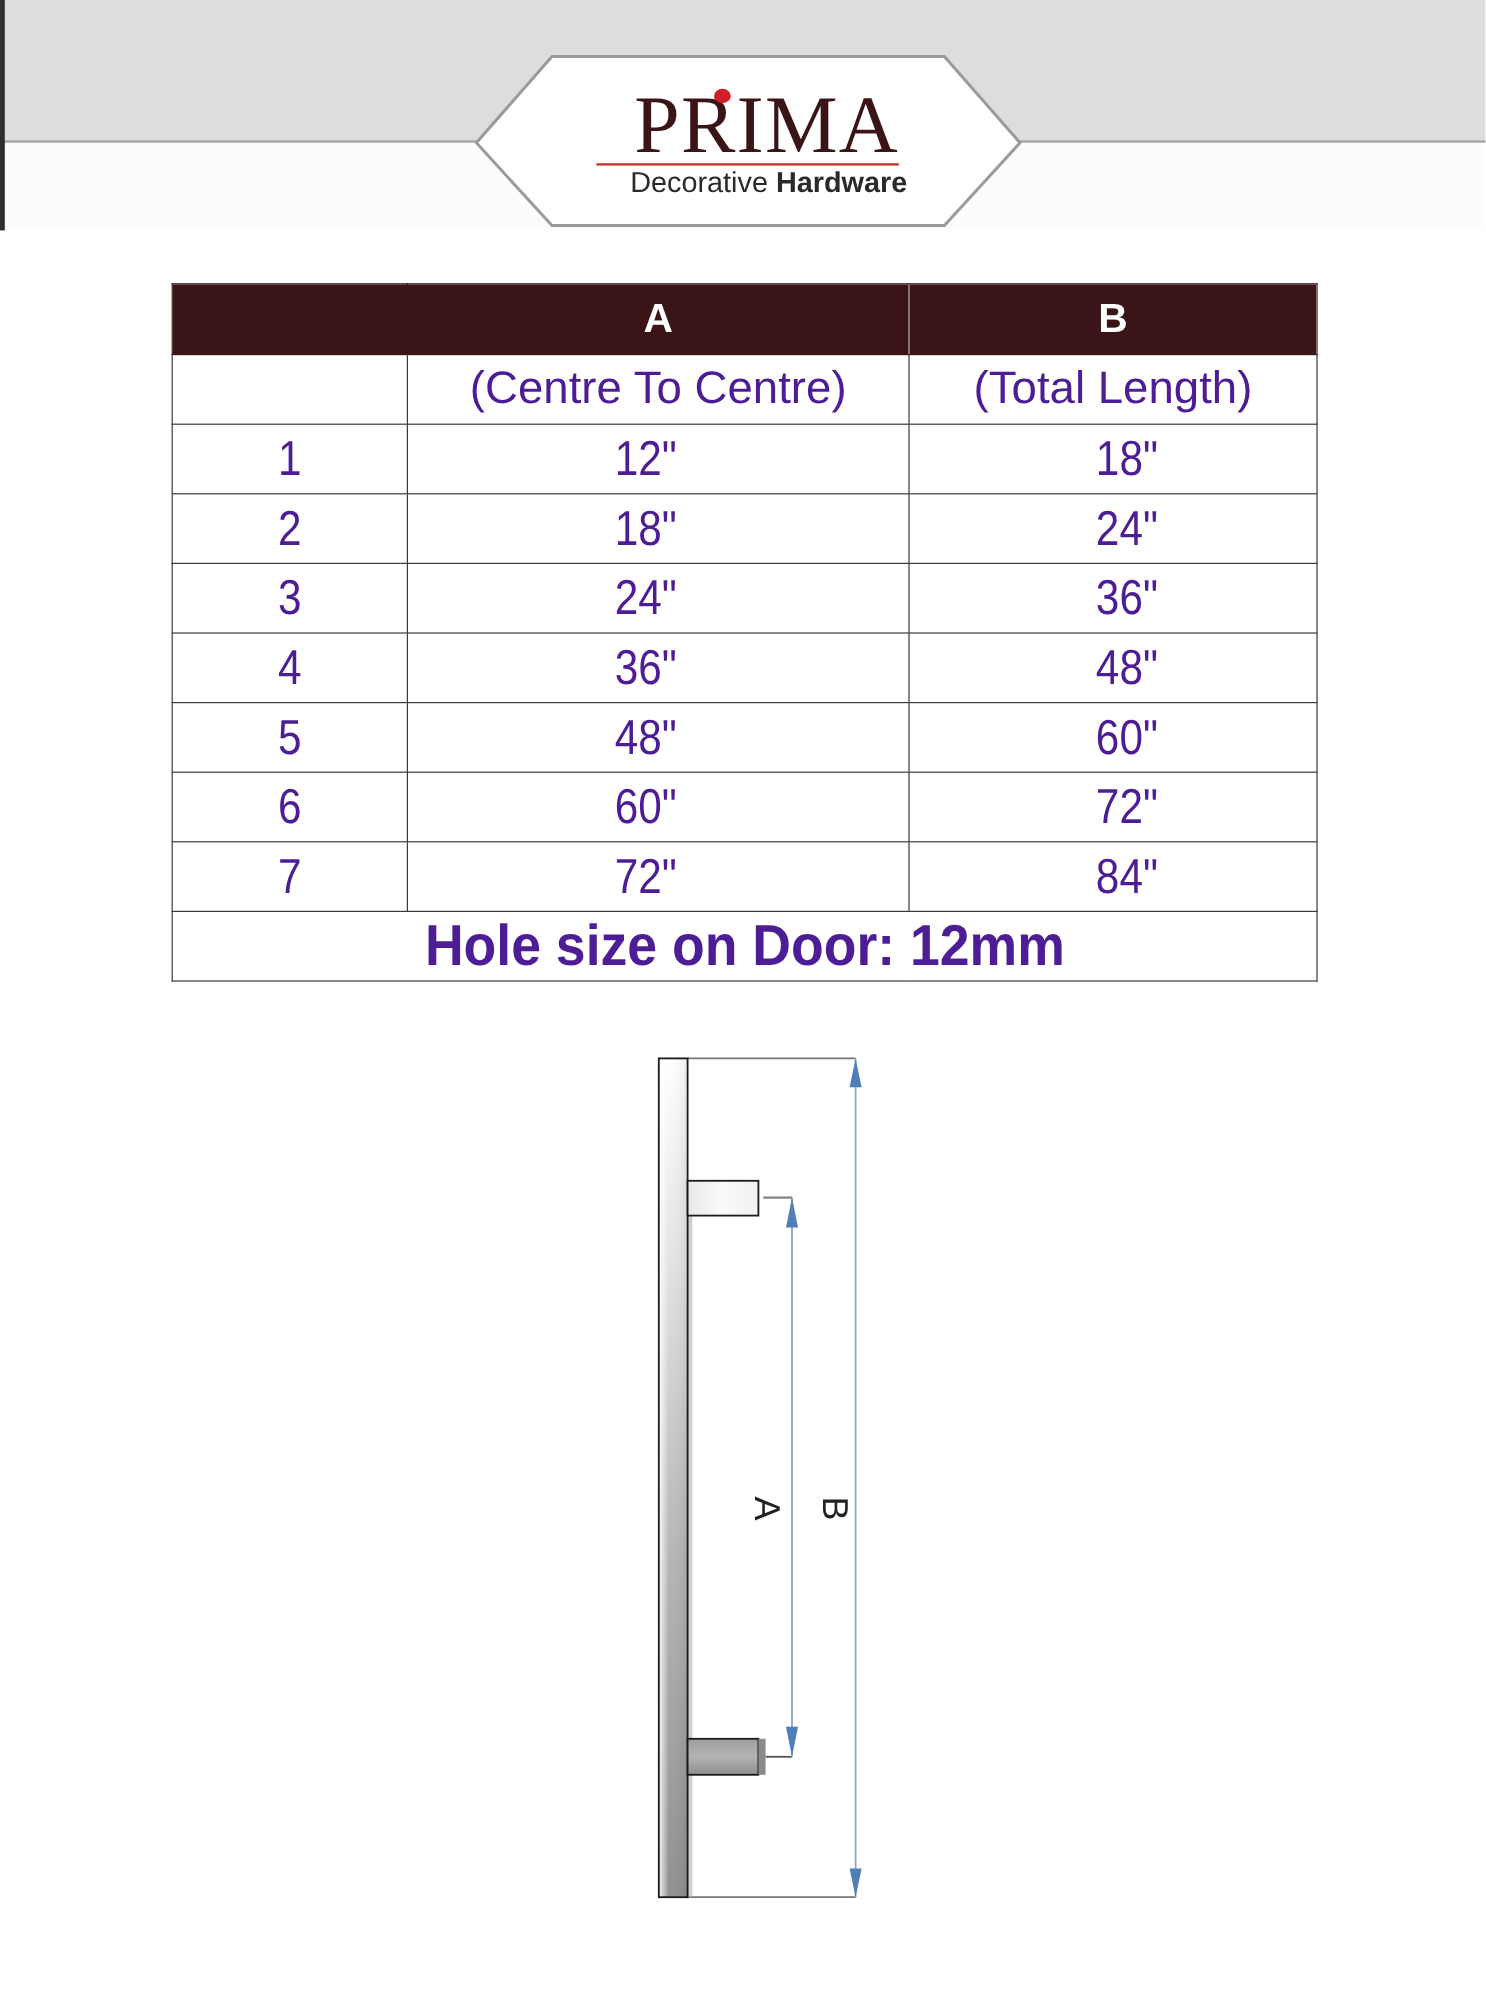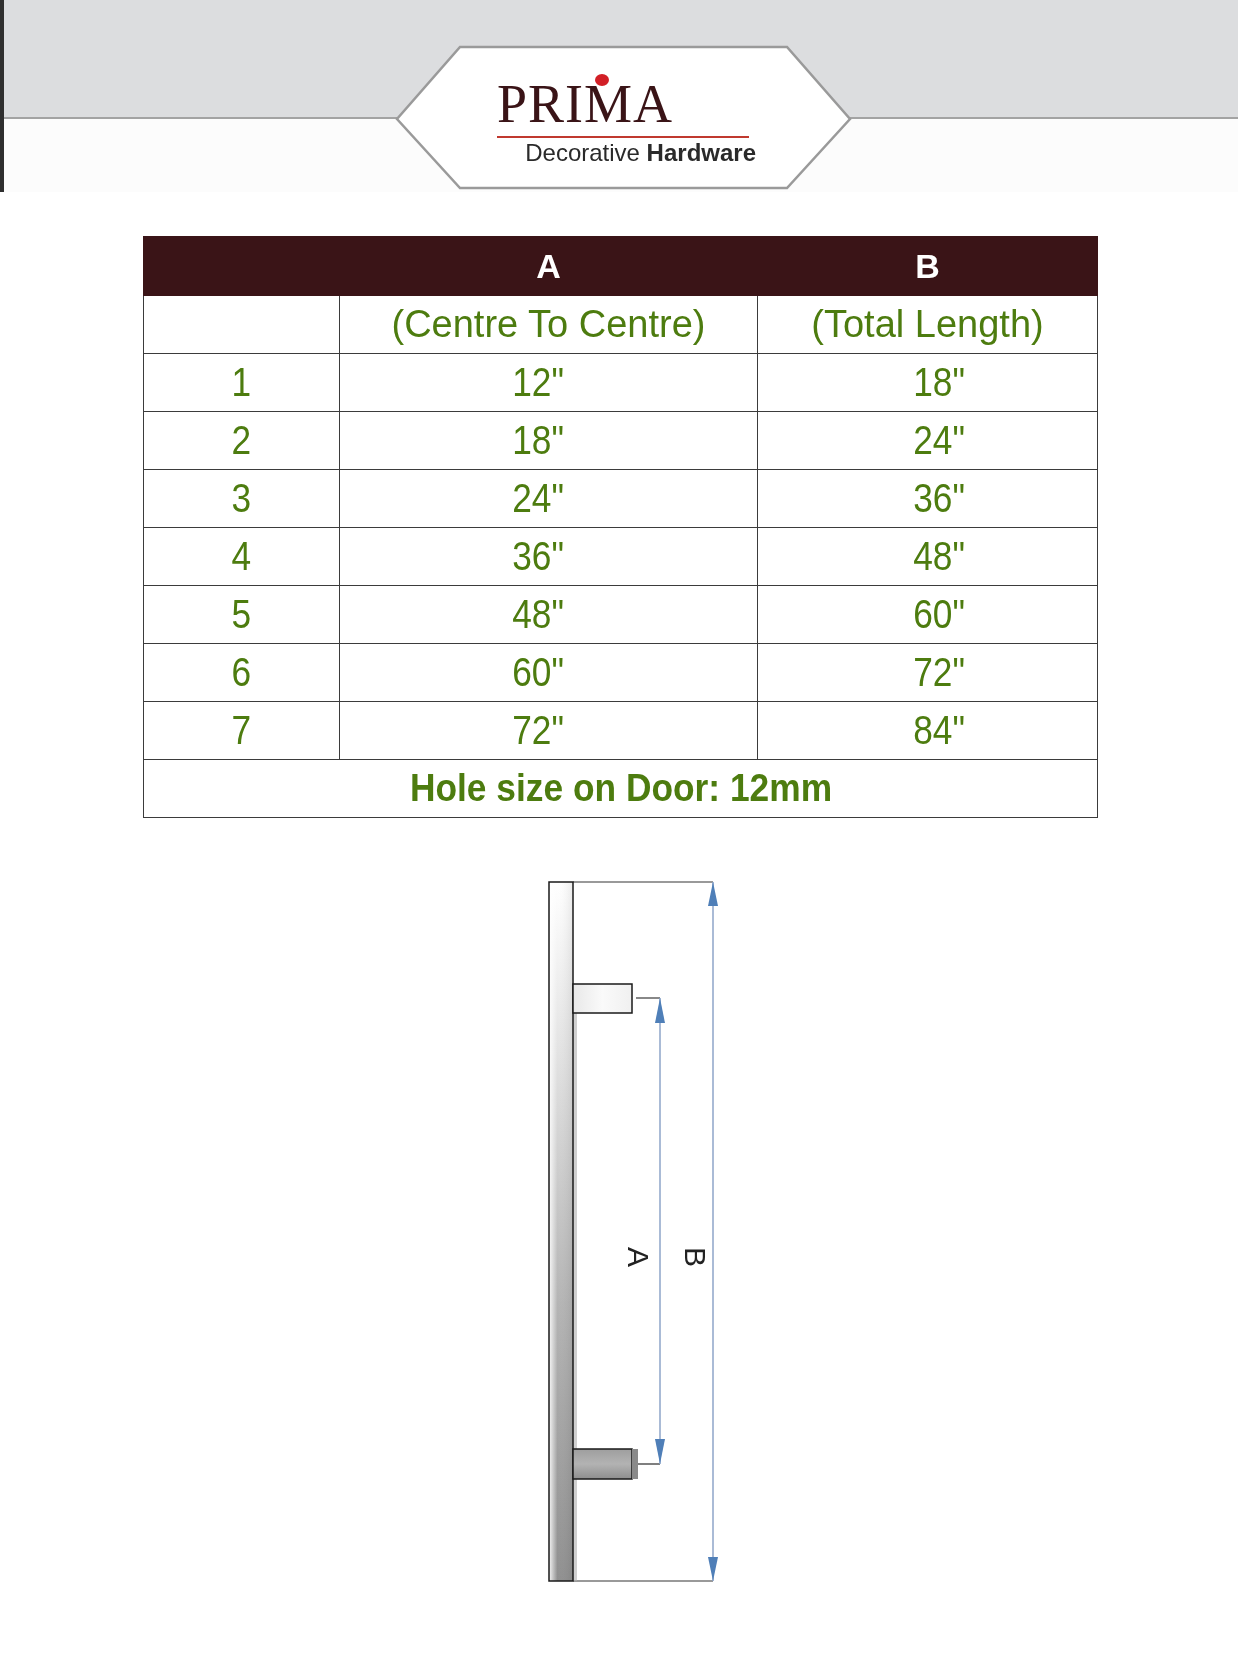--- a/index.html
+++ b/index.html
@@ -19,23 +19,23 @@
     background: #2f2f2f;
   }
   .header-fade {
     position: absolute; left: 4px; top: 119px; width: 1234px; height: 73px;
     background: #fcfcfc;
   }
   .logo-hex { position: absolute; left: 0; top: 0; width: 1238px; height: 200px; }
   .logo-title {
     position: absolute; left: 497px; top: 70px; width: 252px;
     font-family: "Liberation Serif", serif;
-    font-size: 54px; line-height: 68px;
+    font-size: 68px; line-height: 68px;
     color: #3a1417; letter-spacing: 1px;
-    text-align: left; white-space: nowrap;
+    text-align: right; white-space: nowrap;
   }
   .logo-rule {
     position: absolute; left: 497px; top: 136px; width: 252px; height: 2px;
     background: #c0392f;
   }
   .logo-dot {
     position: absolute; left: 595px; top: 74px; width: 14px; height: 12px;
     border-radius: 50%; background: #d21f26;
   }
   .logo-sub {
@@ -44,33 +44,33 @@
     text-align: right; white-space: nowrap;
   }
   .logo-sub b { font-weight: 700; }
 
   .spec-table {
     position: absolute; left: 143px; top: 236px; width: 954px;
     border-collapse: collapse; table-layout: fixed;
   }
   .spec-table td, .spec-table th {
     border: 1.5px solid #3b3b3b; padding: 0; text-align: center;
-    color: #4d7c0f; overflow: hidden; white-space: nowrap;
+    color: #4c1d95; overflow: hidden; white-space: nowrap;
   }
   .spec-table th {
     background: #3a1417; color: #ffffff; height: 58px;
     font-weight: 700; font-size: 34px; border-color: #3a1417;
   }
   .spec-table .sub td { height: 57px; font-size: 38px; }
   .spec-table .row td { height: 57px; font-size: 41px; }
   .spec-table .row td .num { display: inline-block; transform: scaleX(0.86); }
   .spec-table .row td.c0 .num { position: relative; left: 0; }
   .spec-table .row td.c1 .num { position: relative; left: -10px; }
   .spec-table .row td.c2 .num { position: relative; left: 12px; }
-  .spec-table .foot td { height: 57px; font-size: 38px; font-weight: 700; }
+  .spec-table .foot td { height: 57px; font-size: 48px; font-weight: 700; }
   .spec-table .foot td span { display: inline-block; transform: scaleX(0.93); }
 
   .diagram { position: absolute; left: 0; top: 0; width: 1238px; height: 1666px; pointer-events: none; }
   .dim-label {
     position: absolute; font-size: 30px; color: #222; line-height: 30px;
     transform: rotate(90deg); transform-origin: center center;
   }
 </style>
 </head>
 <body>

